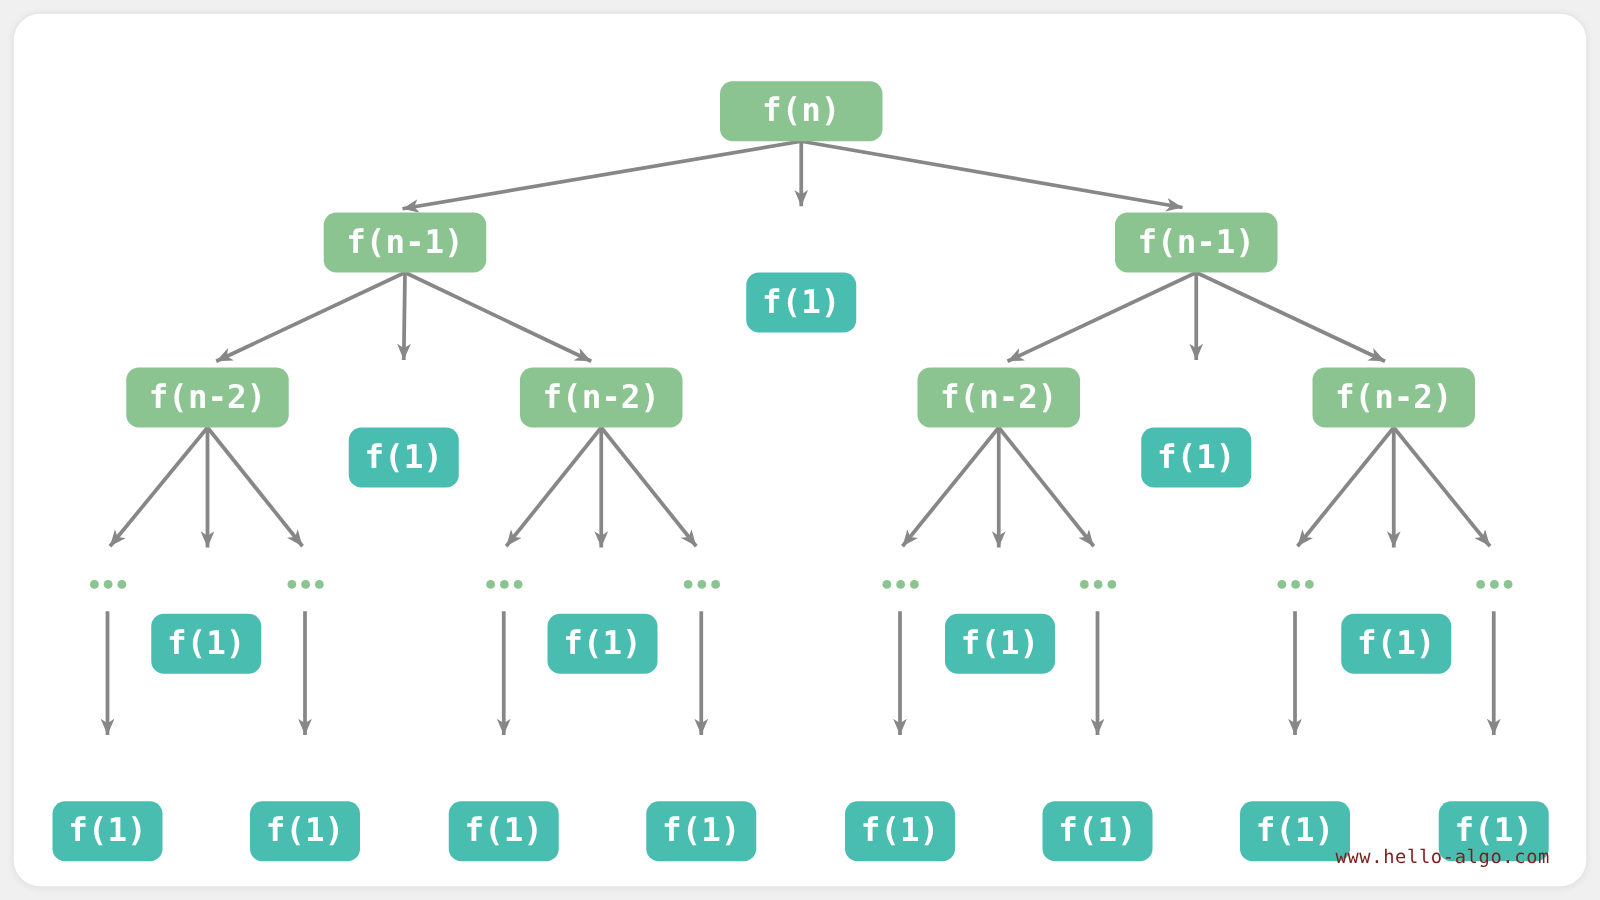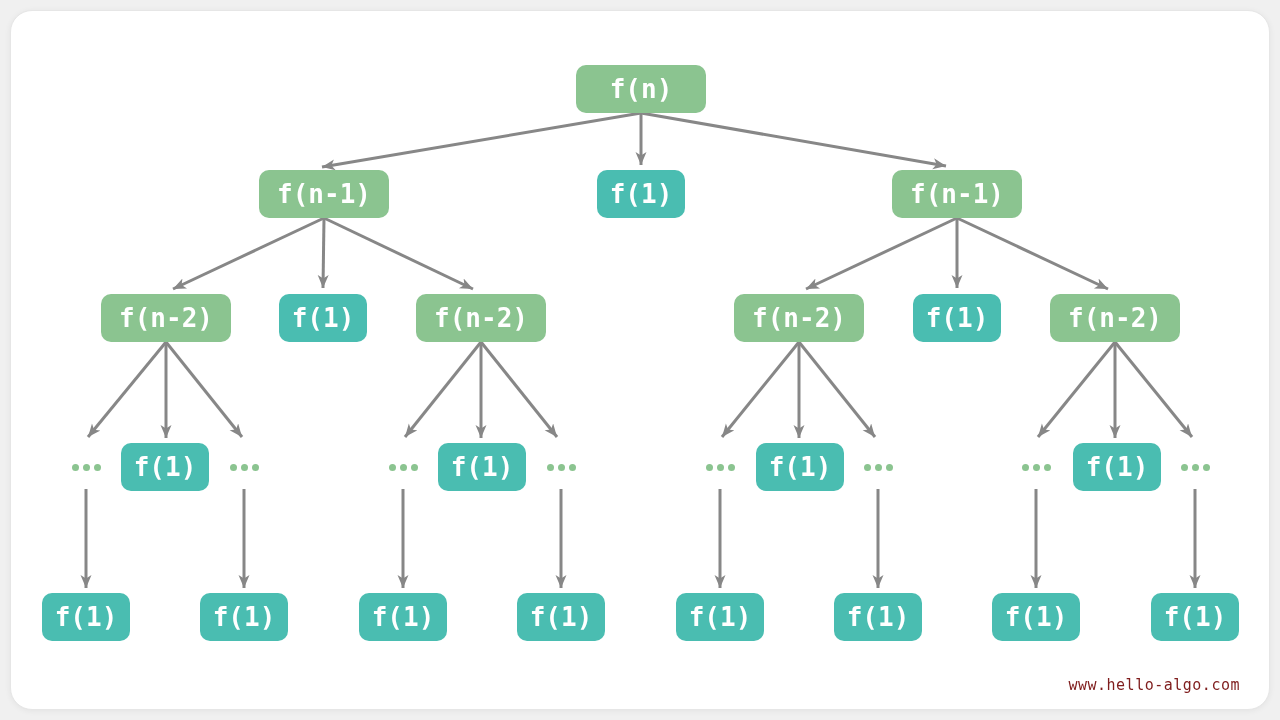--- a/index.html
+++ b/index.html
@@ -15,21 +15,21 @@
   }
   #edges{position:absolute;left:0;top:0;}
   #nodes{position:absolute;left:0;top:0;width:1280px;height:588px;text-decoration:underline;}
   .node{
     position:absolute;display:flex;align-items:center;justify-content:center;
     color:#ffffff;font-size:26px;font-weight:bold;border-radius:10px;
     font-family:"DejaVu Sans Mono","Liberation Mono",monospace;
     letter-spacing:0px;user-select:none;
   }
   .node.green{background:#8bc490;}
-  .node.teal{background:#4abdb1;}
+  .node.teal{background:#4abdb1;margin-top:48px;}
   .dots{position:absolute;display:flex;}
   .dots span{
     width:7px;height:7px;border-radius:50%;background:#8bc490;
     margin-right:4px;
   }
   .dots span:last-child{margin-right:0;}
   .watermark{
     position:absolute;right:40px;top:676px;
     font-size:15px;color:#7f1d1d;letter-spacing:0.5px;
     font-family:"DejaVu Sans Mono","Liberation Mono",monospace;

